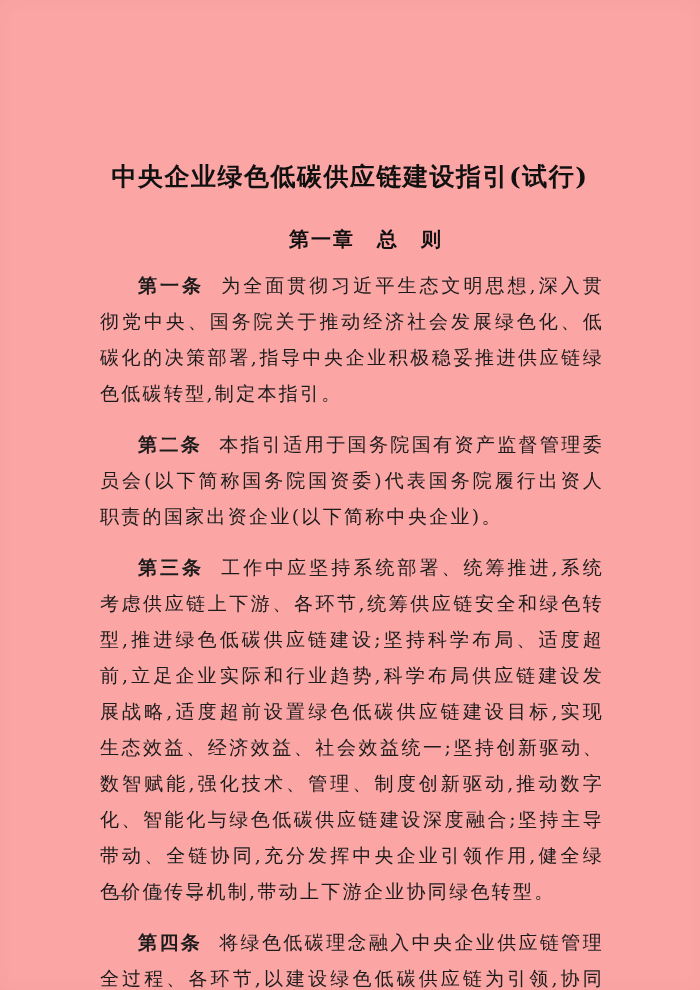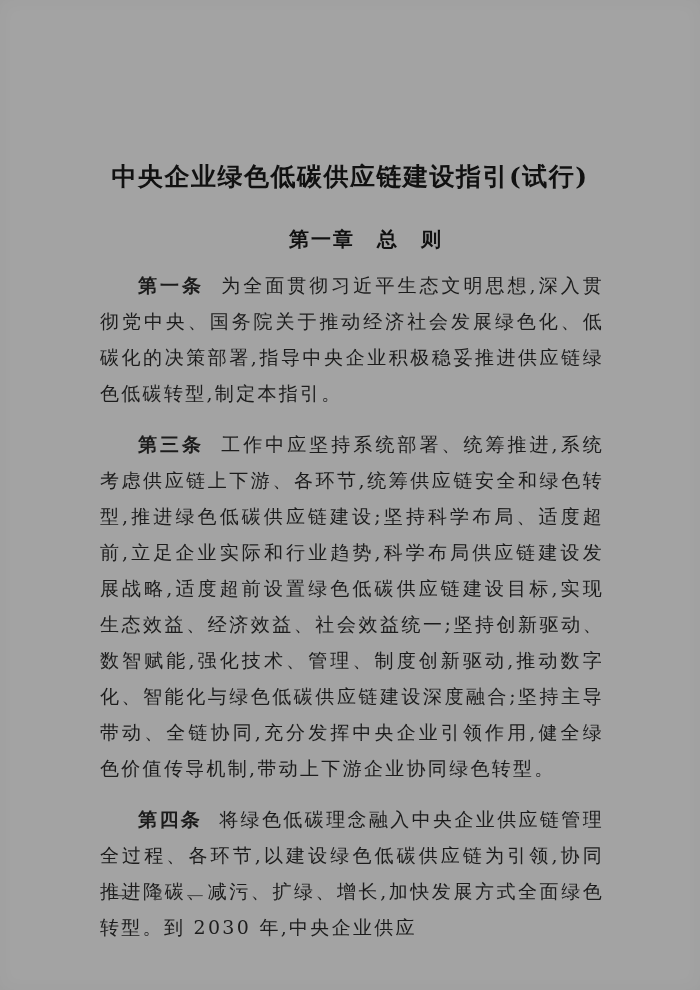--- a/index.html
+++ b/index.html
@@ -5,21 +5,21 @@
   html, body {
     margin: 0;
     padding: 0;
     background: #e8e8e6;
   }
   .page {
     position: relative;
     width: 700px;
     height: 990px;
     margin: 0 auto;
-    background: #a3a3a3;
+    background: #fca5a5;
     color: #1c1c1c;
     font-family: "DejaVu Serif", "Liberation Serif", serif;
     overflow: hidden;
     box-shadow: inset 0 0 18px rgba(0,0,0,0.03);
   }
   .doc-title {
     position: absolute;
     top: 160px;
     left: 0;
     width: 100%;
@@ -75,20 +75,23 @@
 
   <div class="doc-title">中央企业绿色低碳供应链建设指引(试行)</div>
 
   <div class="chapter-heading">第一章　总　则</div>
 
   <div class="content">
     <p>
       <span class="article-lead">第一条</span><span>为全面贯彻习近平生态文明思想,深入贯彻党中央、国务院关于推动经济社会发展绿色化、低碳化的决策部署,指导中央企业积极稳妥推进供应链绿色低碳转型,制定本指引。</span>
     </p>
     <p>
+      <span class="article-lead">第二条</span><span>本指引适用于国务院国有资产监督管理委员会(以下简称国务院国资委)代表国务院履行出资人职责的国家出资企业(以下简称中央企业)。</span>
+    </p>
+    <p>
       <span class="article-lead">第三条</span><span>工作中应坚持系统部署、统筹推进,系统考虑供应链上下游、各环节,统筹供应链安全和绿色转型,推进绿色低碳供应链建设;坚持科学布局、适度超前,立足企业实际和行业趋势,科学布局供应链建设发展战略,适度超前设置绿色低碳供应链建设目标,实现生态效益、经济效益、社会效益统一;坚持创新驱动、数智赋能,强化技术、管理、制度创新驱动,推动数字化、智能化与绿色低碳供应链建设深度融合;坚持主导带动、全链协同,充分发挥中央企业引领作用,健全绿色价值传导机制,带动上下游企业协同绿色转型。</span>
     </p>
     <p>
       <span class="article-lead">第四条</span><span>将绿色低碳理念融入中央企业供应链管理全过程、各环节,以建设绿色低碳供应链为引领,协同推进降碳、减污、扩绿、增长,加快发展方式全面绿色转型。到 2030 年,中央企业供应</span>
     </p>
   </div>
 
   <div class="page-number">— 2 —</div>
 
 </div>

